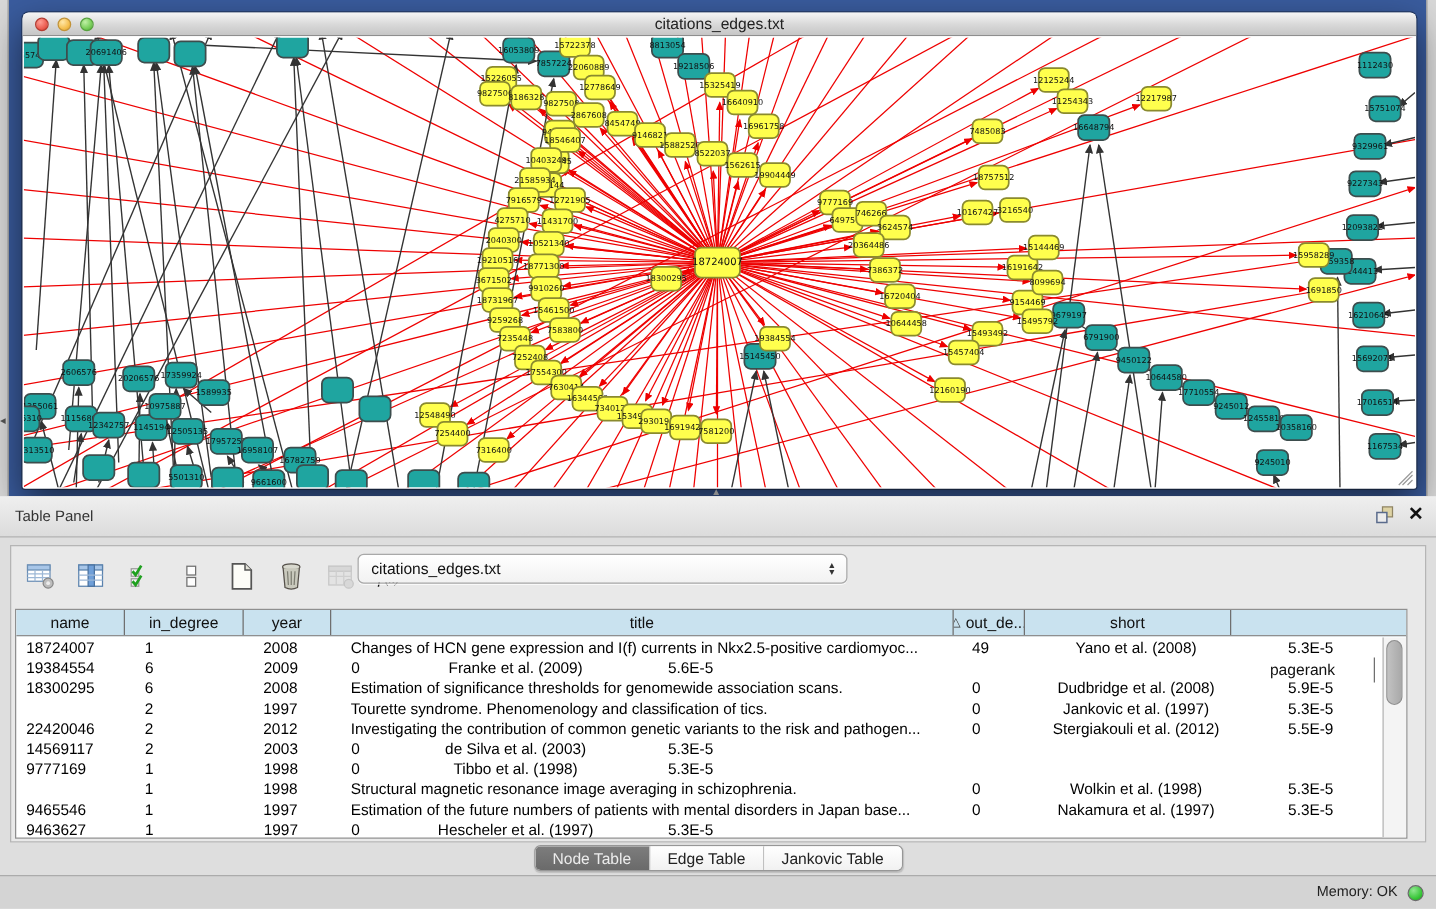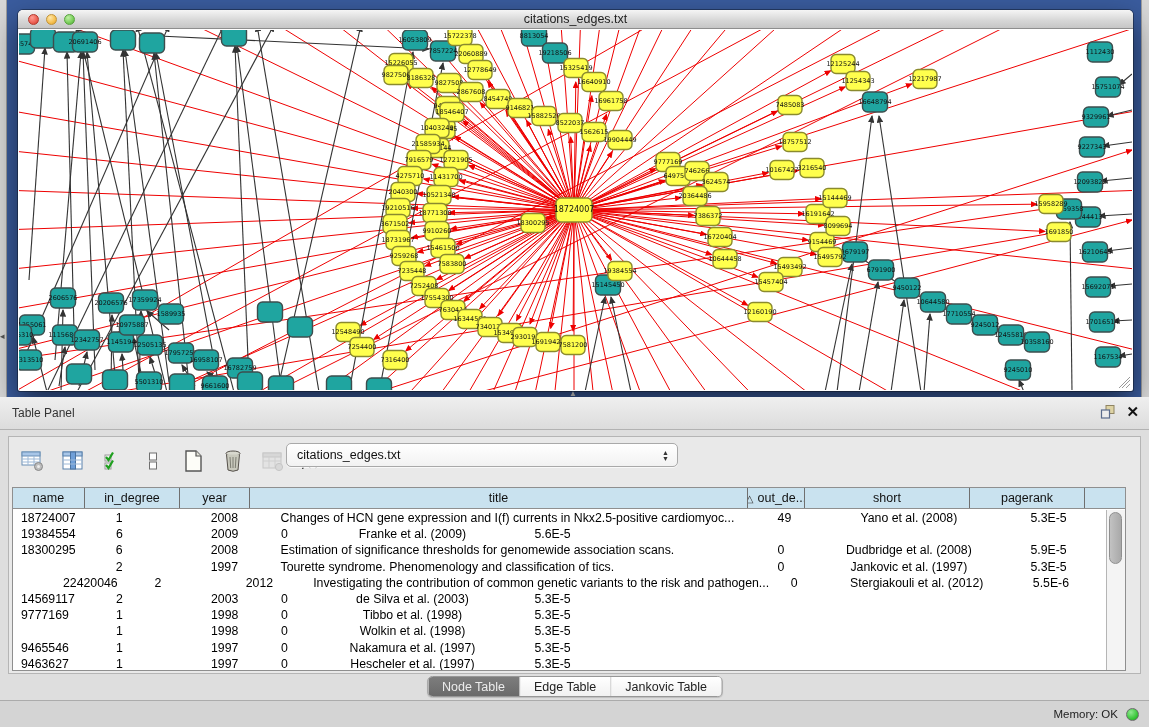--- a/index.html
+++ b/index.html
@@ -931,40 +931,40 @@
       <div class="combo">
         <span class="combo-label">citations_edges.txt</span>
         <span class="combo-arrows">
             <span>▲</span>
             <span>▼</span>
           </span>
       </div>
 
       <div class="dtable">
         <div class="thead" id="thead">
-            <div class="th" style="width: 72px;">
+            <div class="th" style="width: 87px;">
               <span>name</span>
             </div>
             <div class="th" style="width: 95px;">
               <span>in_degree</span>
             </div>
             <div class="th" style="width: 70px;">
               <span>year</span>
             </div>
             <div class="th" style="width: 498px;">
               <span>title</span>
             </div>
             <div class="th" style="width: 57px;">
               <span class="sort-tri">△</span>
               <span>out_de...</span>
             </div>
             <div class="th" style="width: 165px;">
               <span>short</span>
             </div>
-            <div class="th" style="width: 115px;">
+            <div class="th" style="width: 115px; margin-top: 38px;">
               <span>pagerank</span>
             </div>
             <div class="th" style="width: 19px;"></div>
           </div>
         <div class="tbody" id="tbody">
             <div class="tr">
               <div class="td" style="width: 95px;">18724007</div>
               <div class="td" style="width: 95px;">1</div>
               <div class="td" style="width: 70px;">2008</div>
               <div class="td" style="width: 498px;">Changes of HCN gene expression and I(f) currents in Nkx2.5-positive cardiomyoc...</div>
@@ -992,27 +992,27 @@
             <div class="tr">
               <div class="td" style="width: 95px; margin-top: 16px;">9115460</div>
               <div class="td" style="width: 95px;">2</div>
               <div class="td" style="width: 70px;">1997</div>
               <div class="td" style="width: 498px;">Tourette syndrome. Phenomenology and classification of tics.</div>
               <div class="td" style="width: 57px;">0</div>
               <div class="td center" style="width: 165px;">Jankovic et al. (1997)</div>
               <div class="td center" style="width: 115px;">5.3E-5</div>
             </div>
             <div class="tr">
-              <div class="td" style="width: 95px; margin-left: 42px;">22420046</div>
+              <div class="td" style="width: 95px;">22420046</div>
               <div class="td" style="width: 95px;">2</div>
               <div class="td" style="width: 70px;">2012</div>
               <div class="td" style="width: 498px;">Investigating the contribution of common genetic variants to the risk and pathogen...</div>
               <div class="td" style="width: 57px;">0</div>
               <div class="td center" style="width: 165px;">Stergiakouli et al. (2012)</div>
-              <div class="td center" style="width: 115px;">5.5E-6</div>
+              <div class="td center" style="width: 115px;">5.5E-9</div>
             </div>
             <div class="tr">
               <div class="td" style="width: 95px;">14569117</div>
               <div class="td" style="width: 95px;">2</div>
               <div class="td" style="width: 70px;">2003</div>
               <div class="td" style="width: 57px;">0</div>
               <div class="td center" style="width: 165px;">de Silva et al. (2003)</div>
               <div class="td center" style="width: 115px;">5.3E-5</div>
             </div>
             <div class="tr">
@@ -1020,28 +1020,30 @@
               <div class="td" style="width: 95px;">1</div>
               <div class="td" style="width: 70px;">1998</div>
               <div class="td" style="width: 57px;">0</div>
               <div class="td center" style="width: 165px;">Tibbo et al. (1998)</div>
               <div class="td center" style="width: 115px;">5.3E-5</div>
             </div>
             <div class="tr">
               <div class="td" style="width: 95px; margin-top: 17px;">9699695</div>
               <div class="td" style="width: 95px;">1</div>
               <div class="td" style="width: 70px;">1998</div>
+              <div class="td" style="width: 498px;">Structural magnetic resonance image averaging in schizophrenia.</div>
               <div class="td" style="width: 57px;">0</div>
               <div class="td center" style="width: 165px;">Wolkin et al. (1998)</div>
               <div class="td center" style="width: 115px;">5.3E-5</div>
             </div>
             <div class="tr">
               <div class="td" style="width: 95px;">9465546</div>
               <div class="td" style="width: 95px;">1</div>
               <div class="td" style="width: 70px;">1997</div>
+              <div class="td" style="width: 498px;">Estimation of the future numbers of patients with mental disorders in Japan base...</div>
               <div class="td" style="width: 57px;">0</div>
               <div class="td center" style="width: 165px;">Nakamura et al. (1997)</div>
               <div class="td center" style="width: 115px;">5.3E-5</div>
             </div>
             <div class="tr">
               <div class="td" style="width: 95px;">9463627</div>
               <div class="td" style="width: 95px;">1</div>
               <div class="td" style="width: 70px;">1997</div>
               <div class="td" style="width: 57px;">0</div>
               <div class="td center" style="width: 165px;">Hescheler et al. (1997)</div>

